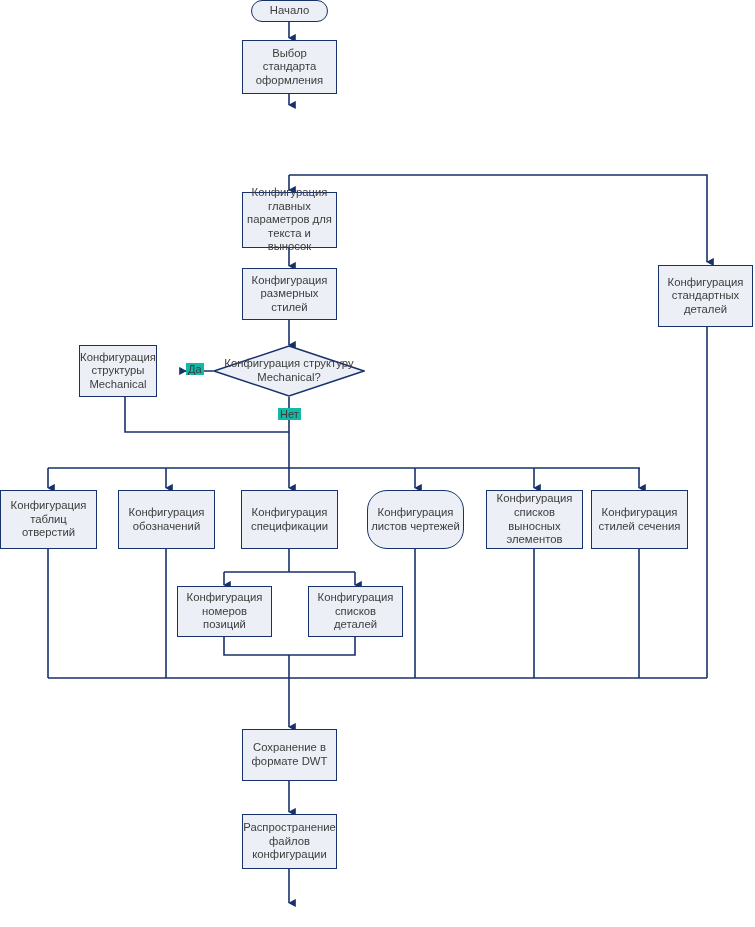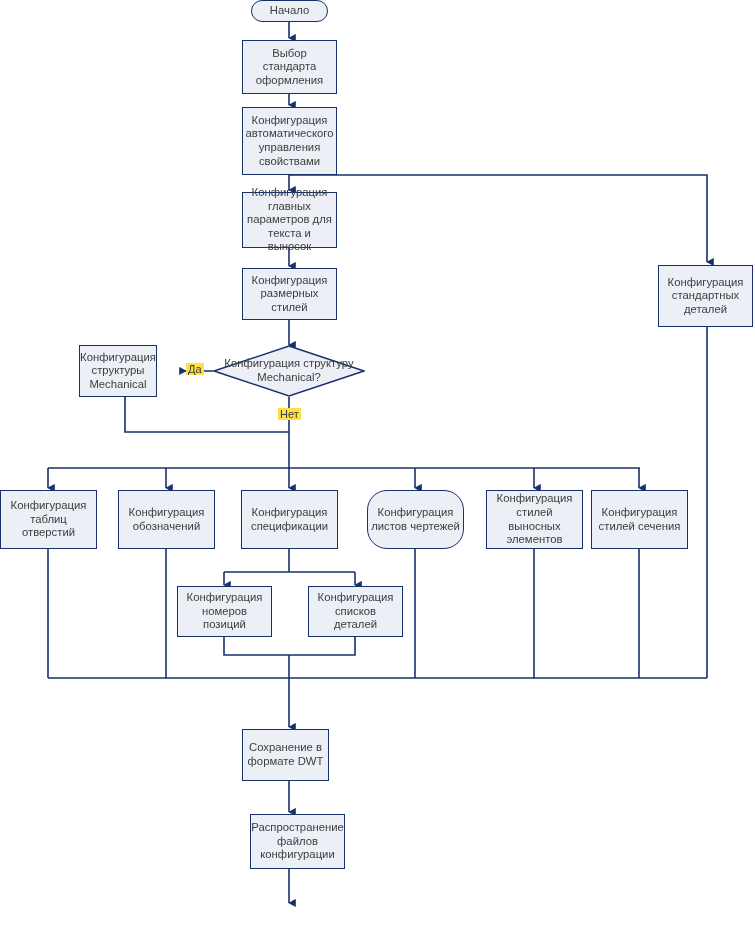--- a/index.html
+++ b/index.html
@@ -7,21 +7,21 @@
   #stage{position:relative;width:755px;height:927px;overflow:hidden;background:#fff;}
   svg.wires{position:absolute;left:0;top:0;width:755px;height:927px;pointer-events:none;}
   .node{position:absolute;box-sizing:border-box;display:flex;align-items:center;justify-content:center;
         text-align:center;background:#eceff5;border:1.4px solid #17316b;color:#3d3d3d;
         font-size:11.3px;line-height:13.6px;padding:2px 3px;}
   .terminal{border-radius:18px;}
   .diamond-wrap{position:absolute;}
   .diamond-wrap .lbl{position:absolute;left:0;top:0;width:100%;height:100%;display:flex;
         align-items:center;justify-content:center;text-align:center;color:#3d3d3d;
         font-size:11.3px;line-height:13.6px;}
-  .edge-label{position:absolute;color:#3a3a3a;font-size:11px;background:#fde047;padding:0 2px;}
+  .edge-label{position:absolute;color:#3a3a3a;font-size:11px;background:#14b8a6;padding:0 2px;}
 </style>
 </head>
 <body>
 
 <div id="stage">
 
   <svg class="wires" viewBox="0 0 755 927" xmlns="http://www.w3.org/2000/svg">
     <defs>
       <marker id="ah" markerWidth="9" markerHeight="9" refX="4.5" refY="7.4" orient="auto" markerUnits="userSpaceOnUse">
         <path d="M0.4,0.6 L8.6,0.6 L4.5,8.2 Z" fill="#17316b"></path>
@@ -84,23 +84,20 @@
   </svg>
 
   <div class="node terminal" style="left:251px;top:0px;width:77px;height:22px;">
     <span>Начало</span>
   </div>
 
   <div class="node" style="left:242px;top:40px;width:95px;height:54px;align-items:center;">
     <span>Выбор стандарта оформления</span>
   </div>
 
-  <div class="node" style="left:242px;top:107px;width:95px;height:68px;">
-    <span>Конфигурация автоматического управления свойствами</span>
-  </div>
 
   <div class="node" style="left:242px;top:192px;width:95px;height:56px;">
     <span>Конфигурация главных параметров для текста и выносок</span>
   </div>
 
   <div class="node" style="left:242px;top:268px;width:95px;height:52px;">
     <span>Конфигурация размерных стилей</span>
   </div>
 
   <div class="diamond-wrap" style="left:213px;top:345px;width:152px;height:52px;">
@@ -131,40 +128,40 @@
 
   <div class="node" style="left:241px;top:490px;width:97px;height:59px;">
     <span>Конфигурация спецификации</span>
   </div>
 
   <div class="node" style="left:367px;top:490px;width:97px;height:59px;border-radius:20px;">
     <span>Конфигурация листов чертежей</span>
   </div>
 
   <div class="node" style="left:486px;top:490px;width:97px;height:59px;">
-    <span>Конфигурация стилей выносных элементов</span>
+    <span>Конфигурация списков выносных элементов</span>
   </div>
 
   <div class="node" style="left:591px;top:490px;width:97px;height:59px;">
     <span>Конфигурация стилей сечения</span>
   </div>
 
   <div class="node" style="left:177px;top:586px;width:95px;height:51px;">
     <span>Конфигурация номеров позиций</span>
   </div>
 
   <div class="node" style="left:308px;top:586px;width:95px;height:51px;">
     <span>Конфигурация списков деталей</span>
   </div>
 
-  <div class="node" style="left:242px;top:729px;width:87px;height:52px;justify-content:flex-end;">
+  <div class="node" style="left:242px;top:729px;width:95px;height:52px;justify-content:flex-end;">
     <span>Сохранение в формате DWT</span>
   </div>
 
-  <div class="node" style="left:242px;top:814px;width:95px;height:55px;margin-left:8px;">
+  <div class="node" style="left:242px;top:814px;width:95px;height:55px;">
     <span>Распространение файлов конфигурации</span>
   </div>
 
   <div class="node terminal" style="left:251px;top:905px;width:77px;height:22px;margin-top:44px;">
     <span>Конец</span>
   </div>
 
 </div>
 
 </body></html>

